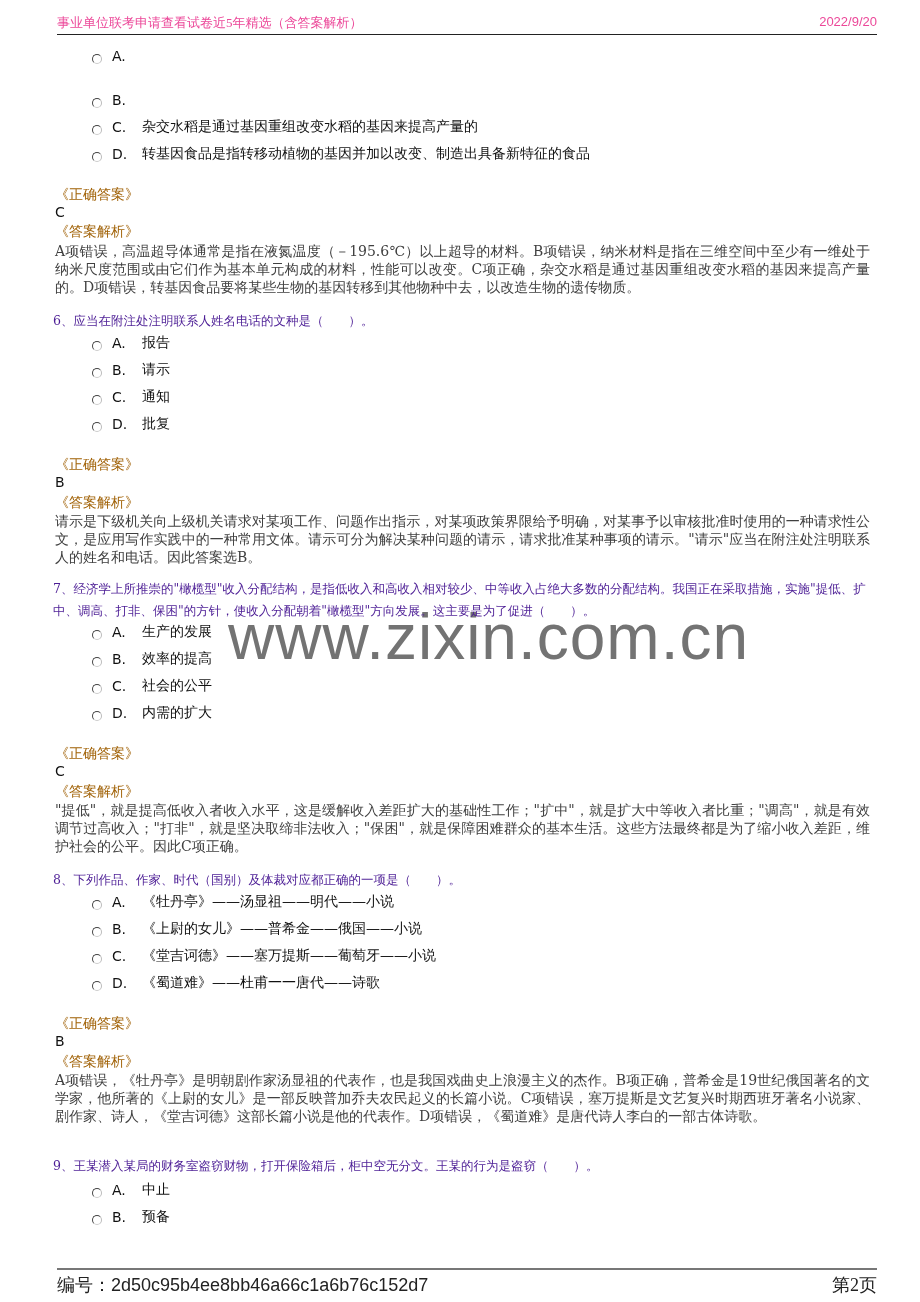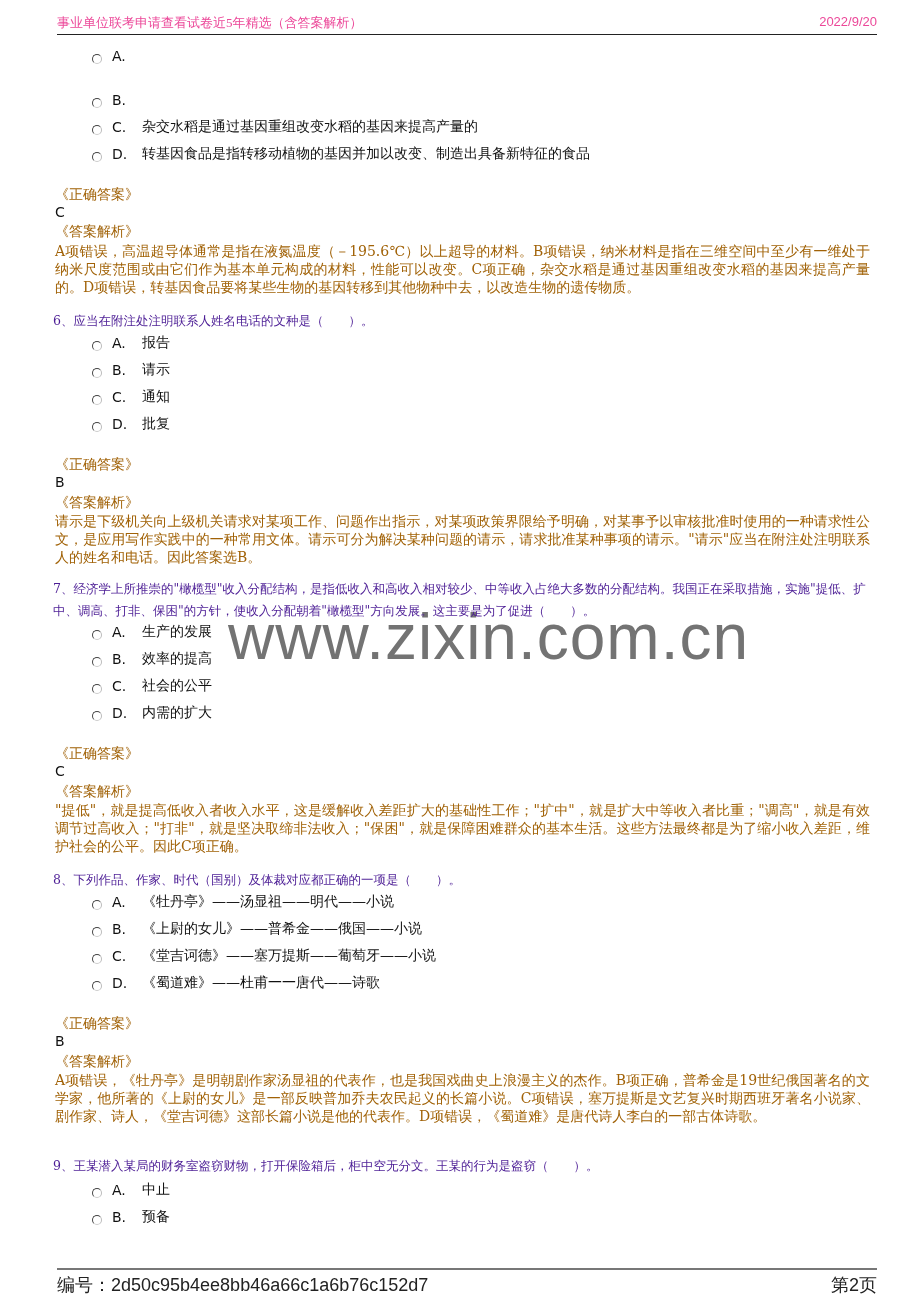--- a/index.html
+++ b/index.html
@@ -40,39 +40,39 @@
       font-size: 14px; color: #a16207;
     }
     .answer-letter {
       position: absolute; left: 55px;
       font-family: "DejaVu Sans", sans-serif;
       font-size: 14px; color: #111;
     }
     .analysis {
       position: absolute; left: 55px; width: 815px;
       font-family: "DejaVu Serif", "Liberation Serif", serif;
-      font-size: 14px; line-height: 18px; color: #a16207;
+      font-size: 14px; line-height: 18px; color: #404040;
       text-align: justify;
     }
     .watermark {
       position: absolute; left: 228px; top: 600px;
       font-family: "Liberation Sans", sans-serif;
       font-size: 64px; color: #737373; letter-spacing: 1px;
       z-index: 0; pointer-events: none;
     }
     .content { position: relative; z-index: 1; }
 
     .page-footer {
       position: absolute; left: 57px; top: 1268px; width: 820px; height: 24px;
       border-top: 2px solid #777;
       font-size: 18px; color: #222;
     }
     .page-footer .code { position: absolute; left: 0; top: 3px; font-family: "Liberation Sans", sans-serif; }
     .page-footer .code .lbl { font-family: "DejaVu Serif", serif; }
-    .page-footer .pageno { position: absolute; right: 0; top: 3px; font-family: Liberation Sans, sans-serif; }
+    .page-footer .pageno { position: absolute; right: 0; top: 3px; font-family: Liberation Serif, serif; }
   </style>
 </head>
 <body>
 
 <div class="page-header">
   <span class="title">事业单位联考申请查看试卷近5年精选（含答案解析）</span>
   <span class="date">2022/9/20</span>
 </div>
 
 <div class="watermark">www.zixin.com.cn</div>

